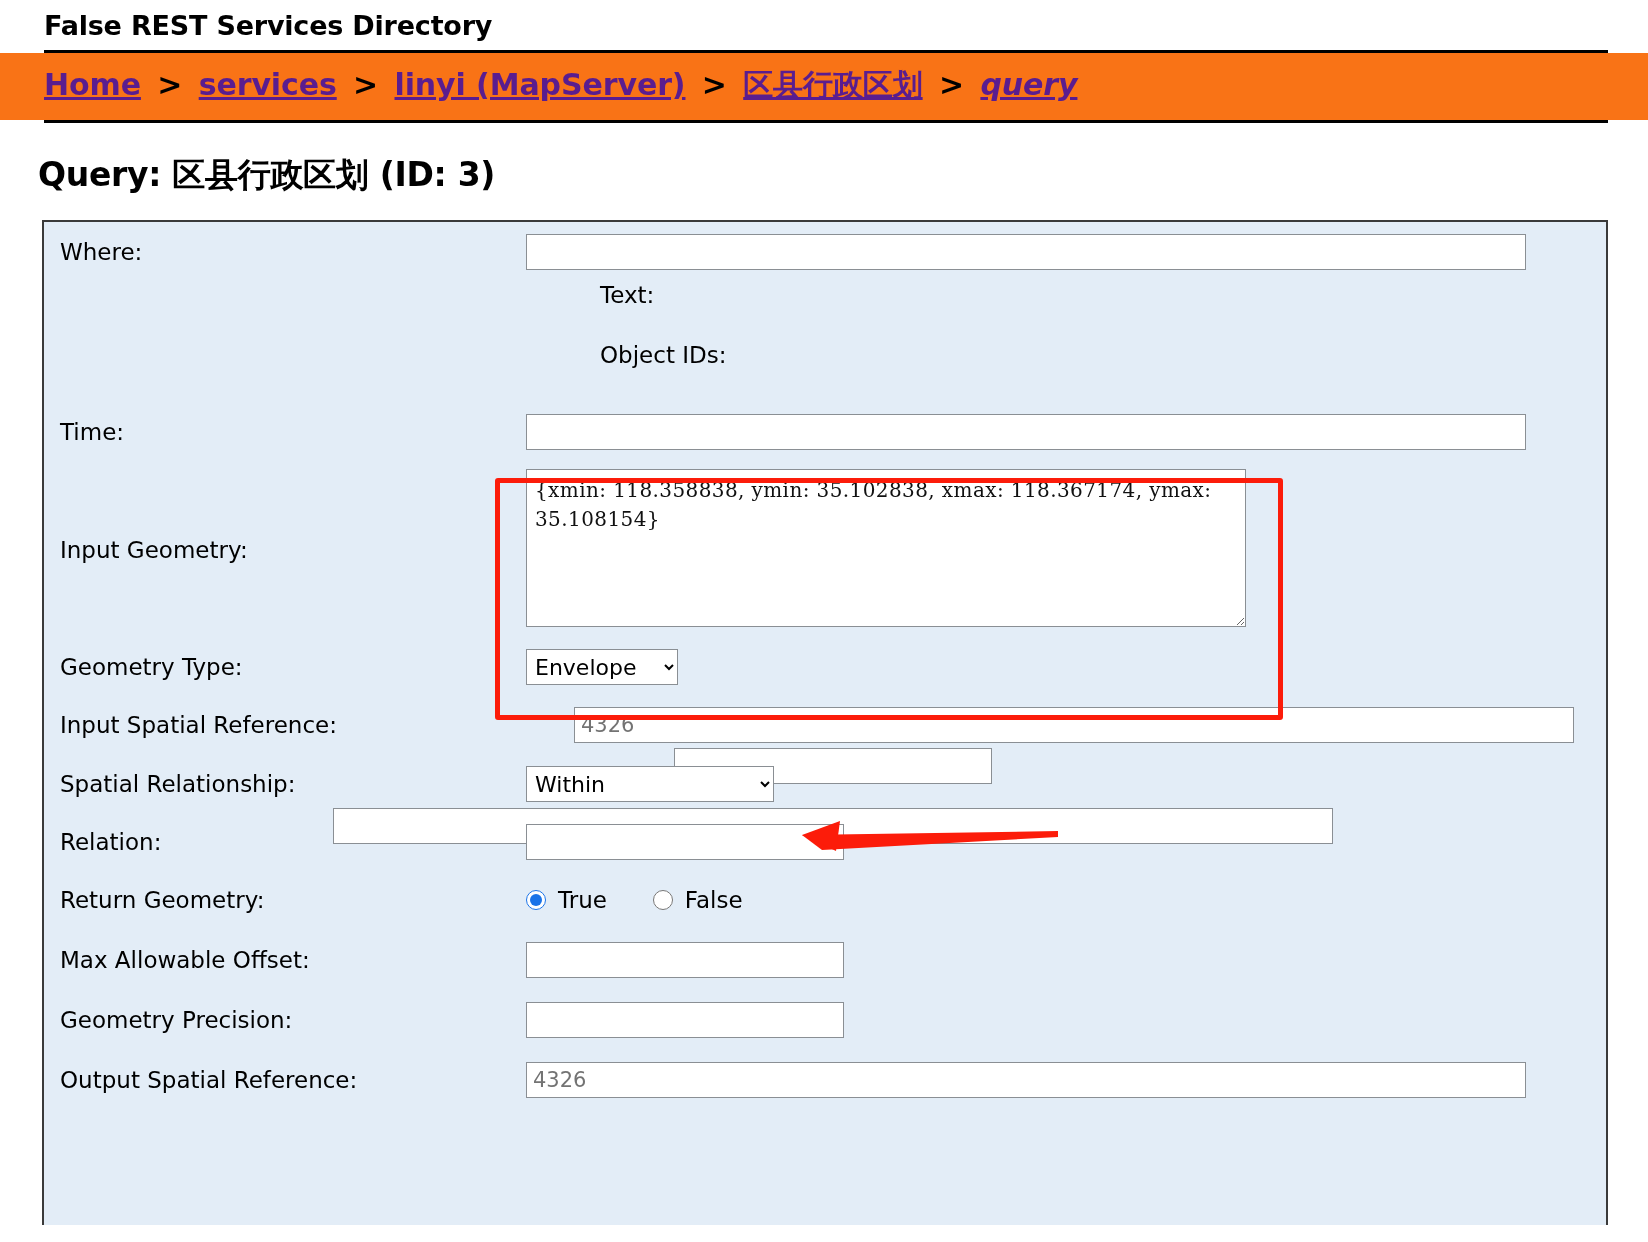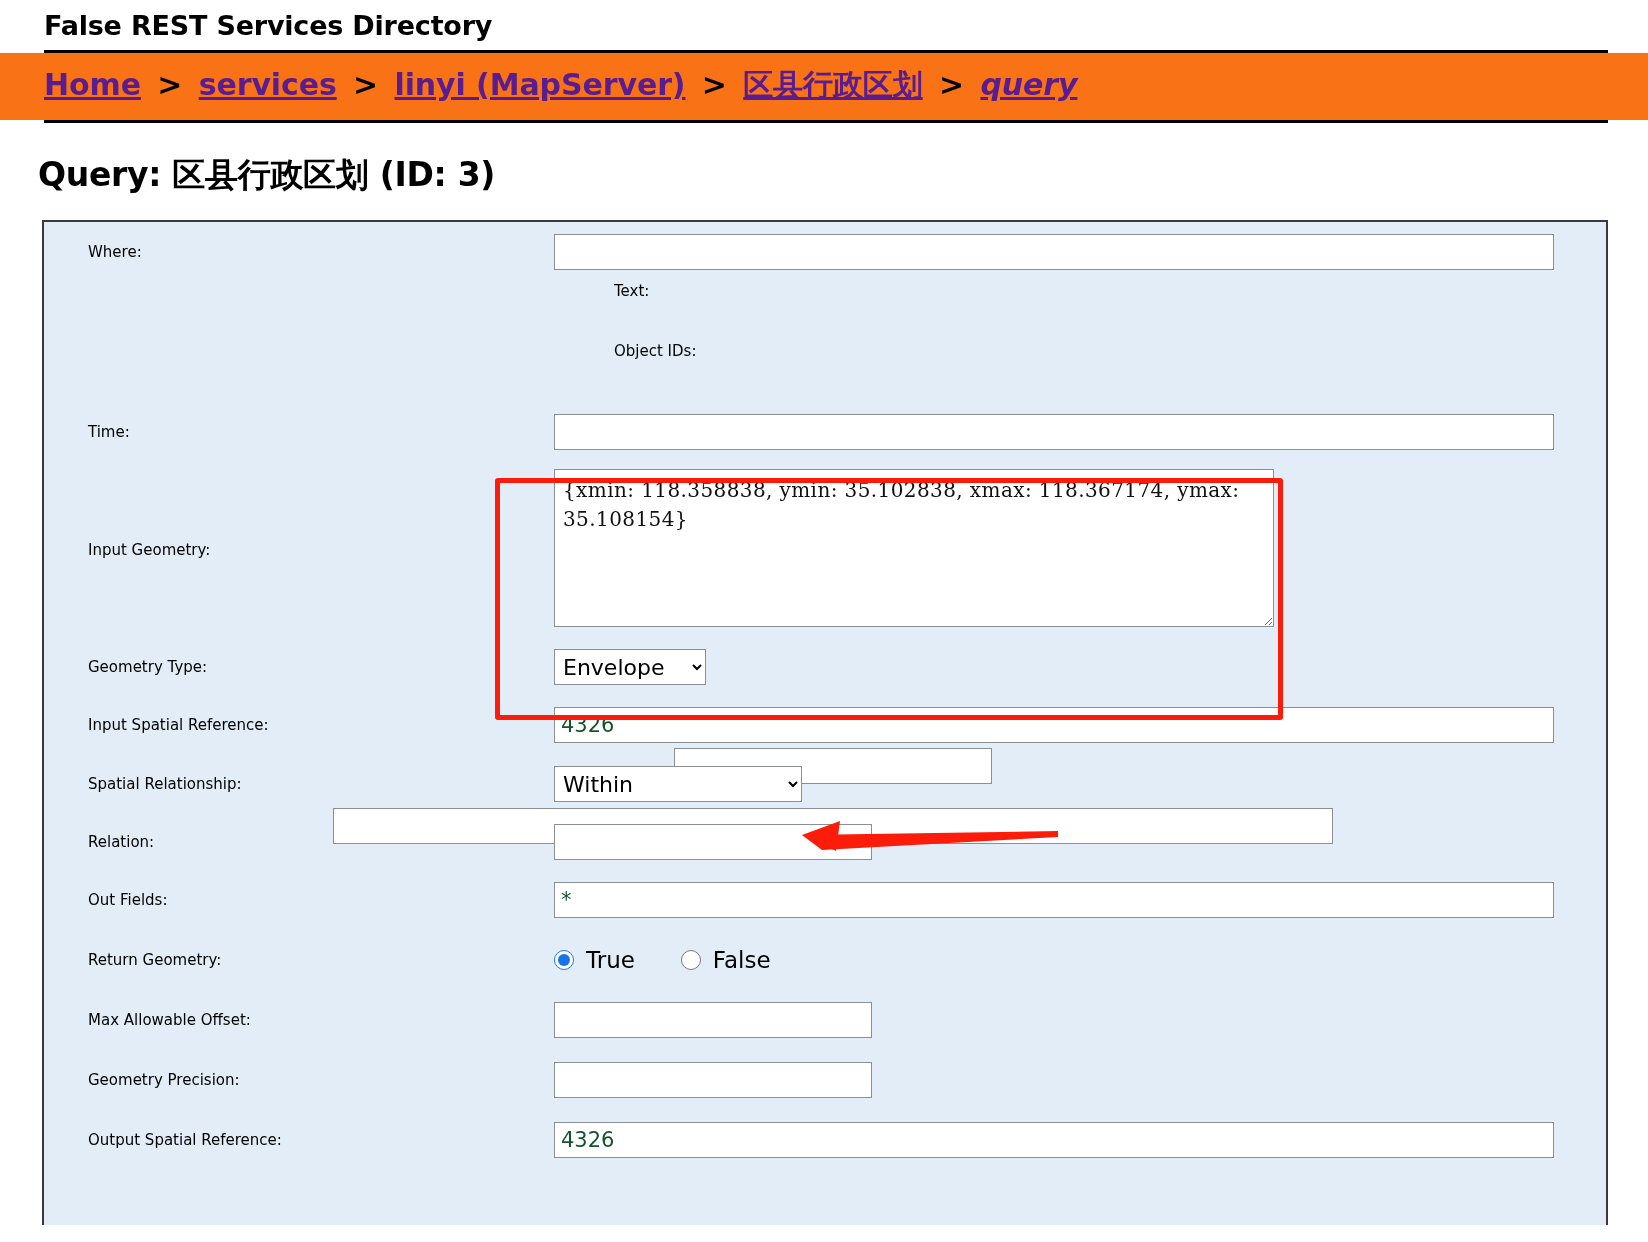--- a/index.html
+++ b/index.html
@@ -72,33 +72,32 @@
     height: 1005px;
     box-sizing: border-box;
     overflow: hidden;
   }
   .row {
     display: flex;
     align-items: center;
     padding: 0 0 0 16px;
   }
   .lbl {
-    font-size: 15px;
+    font-size: 23px;
     color: #000;
     width: 466px;
     flex: 0 0 466px;
     line-height: 1.2;
-    margin-left: 28px;
   }
   .fieldwrap { flex: 1 1 auto; position: relative; }
 
   input.txt {
     font-family: "DejaVu Sans", "Liberation Sans", sans-serif;
     font-size: 21px;
-    color: #14532d;
+    color: #737373;
     background: #fff;
     border: 1px solid #8a8f94;
     box-sizing: border-box;
     height: 36px;
     padding: 2px 6px;
     outline: none;
   }
   textarea.geom {
     font-family: "DejaVu Serif", "Liberation Serif", serif;
     font-size: 20px;
@@ -219,21 +218,21 @@
 
   <div class="row" style="height:58px;">
     <div class="lbl">Geometry Type:</div>
     <div class="fieldwrap">
       <select class="sel" style="width:152px;">
         <option>Envelope</option>
       </select>
     </div>
   </div>
 
-  <div class="row" style="height:58px;">
+  <div class="row" style="height:58px;gap:48px;">
     <div class="lbl">Input Spatial Reference:</div>
     <div class="fieldwrap">
       <input class="txt" style="width: 1000px;" value="4326">
     </div>
   </div>
 
   <div class="row" style="height:60px;">
     <div class="lbl">Spatial Relationship:</div>
     <div class="fieldwrap">
       <select class="sel" style="width:248px;">
@@ -242,26 +241,20 @@
     </div>
   </div>
 
   <div class="row" style="height:56px;">
     <div class="lbl">Relation:</div>
     <div class="fieldwrap">
       <input class="txt" style="width: 318px;" value="">
     </div>
   </div>
 
-  <div class="row" style="height:60px;">
-    <div class="lbl">Out Fields:</div>
-    <div class="fieldwrap">
-      <input class="txt" style="width: 1000px;" value="*">
-    </div>
-  </div>
 
   <div class="row" style="height:60px;">
     <div class="lbl">Return Geometry:</div>
     <div class="fieldwrap">
       <div class="radio-line">
         <label class="radio-opt">
           <input type="radio" name="returnGeometry" checked="" style="">
           <span>True</span>
         </label>
         <label class="radio-opt">

